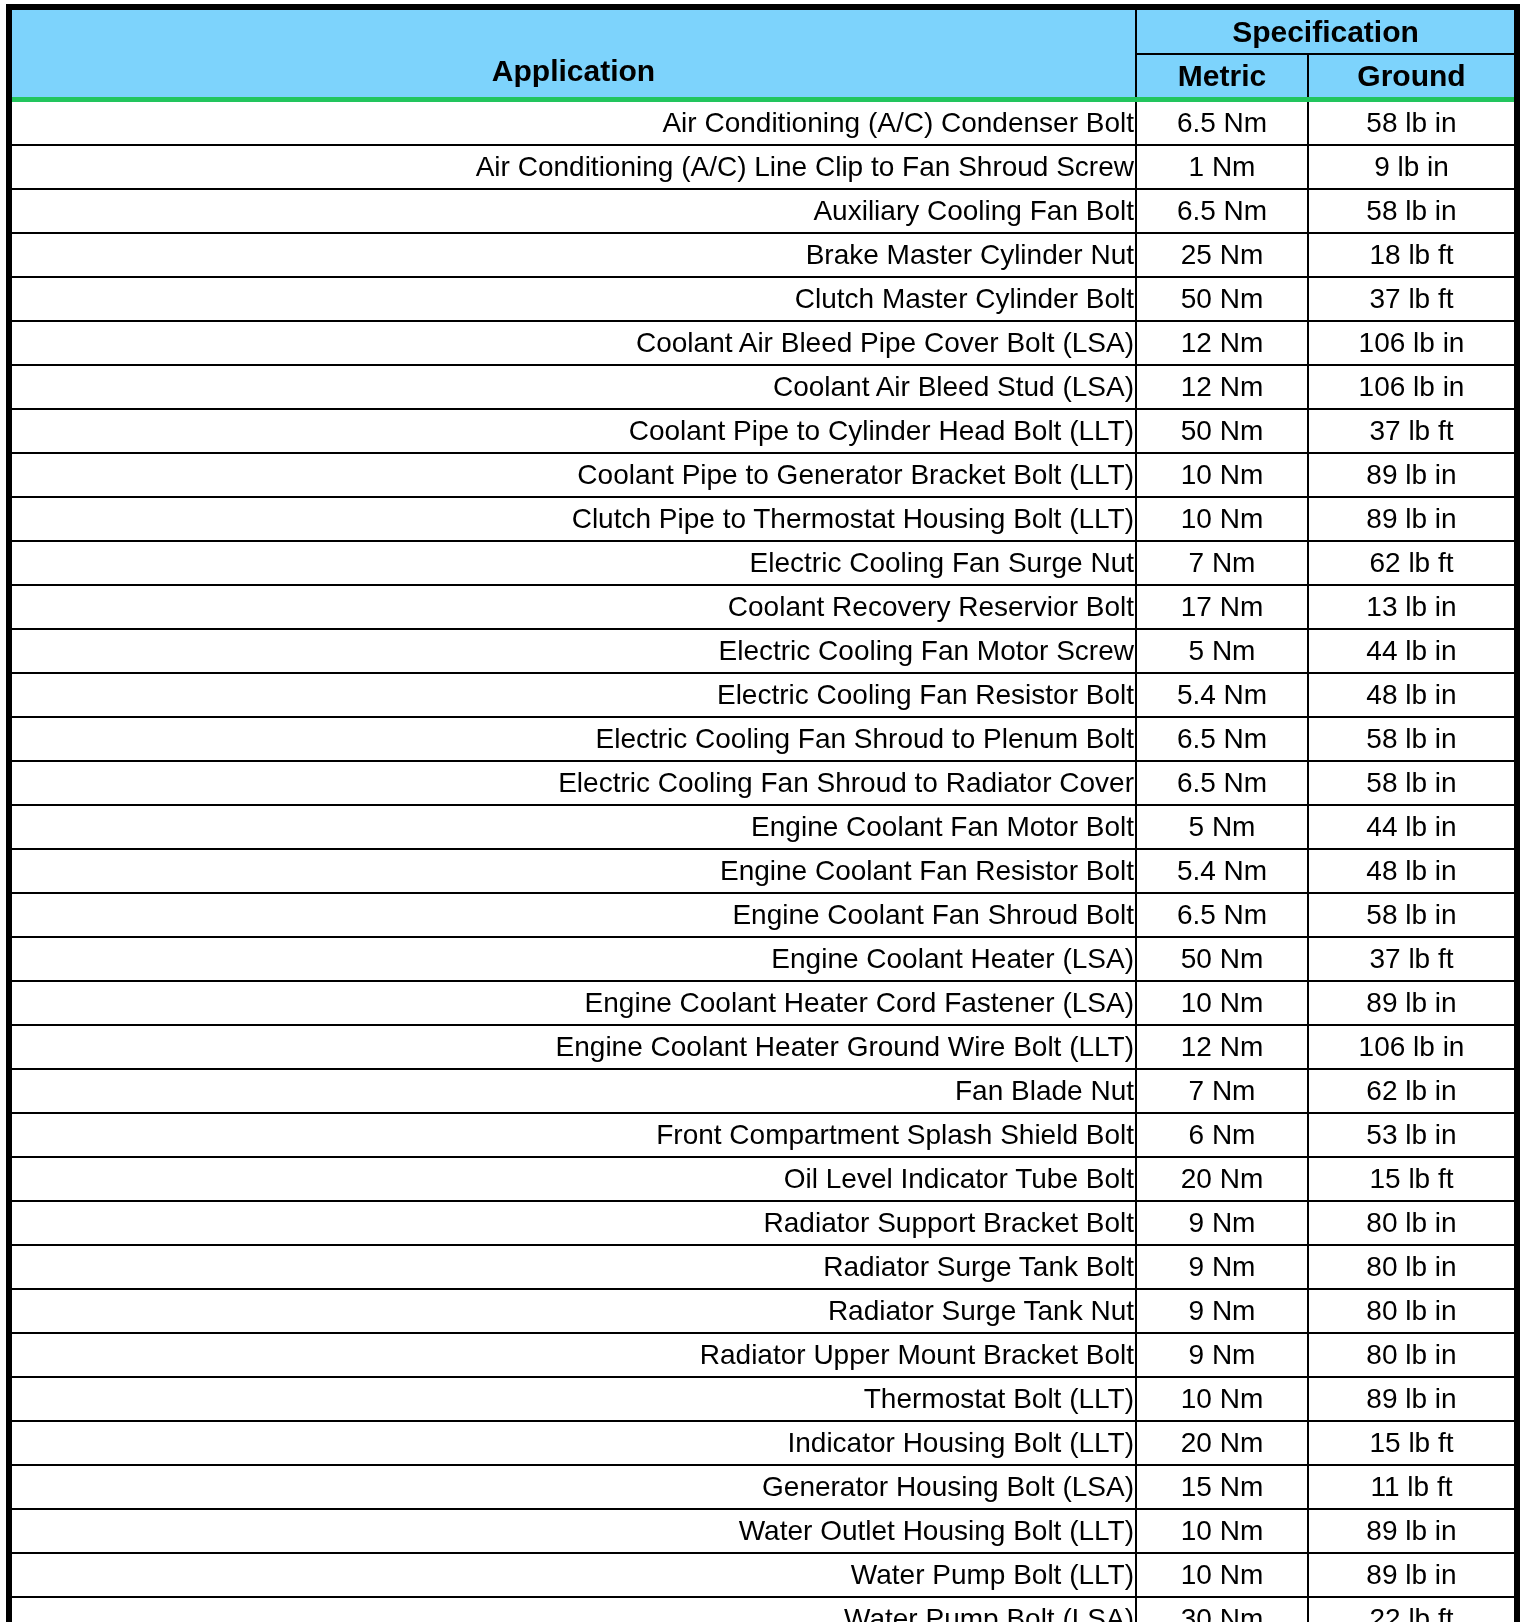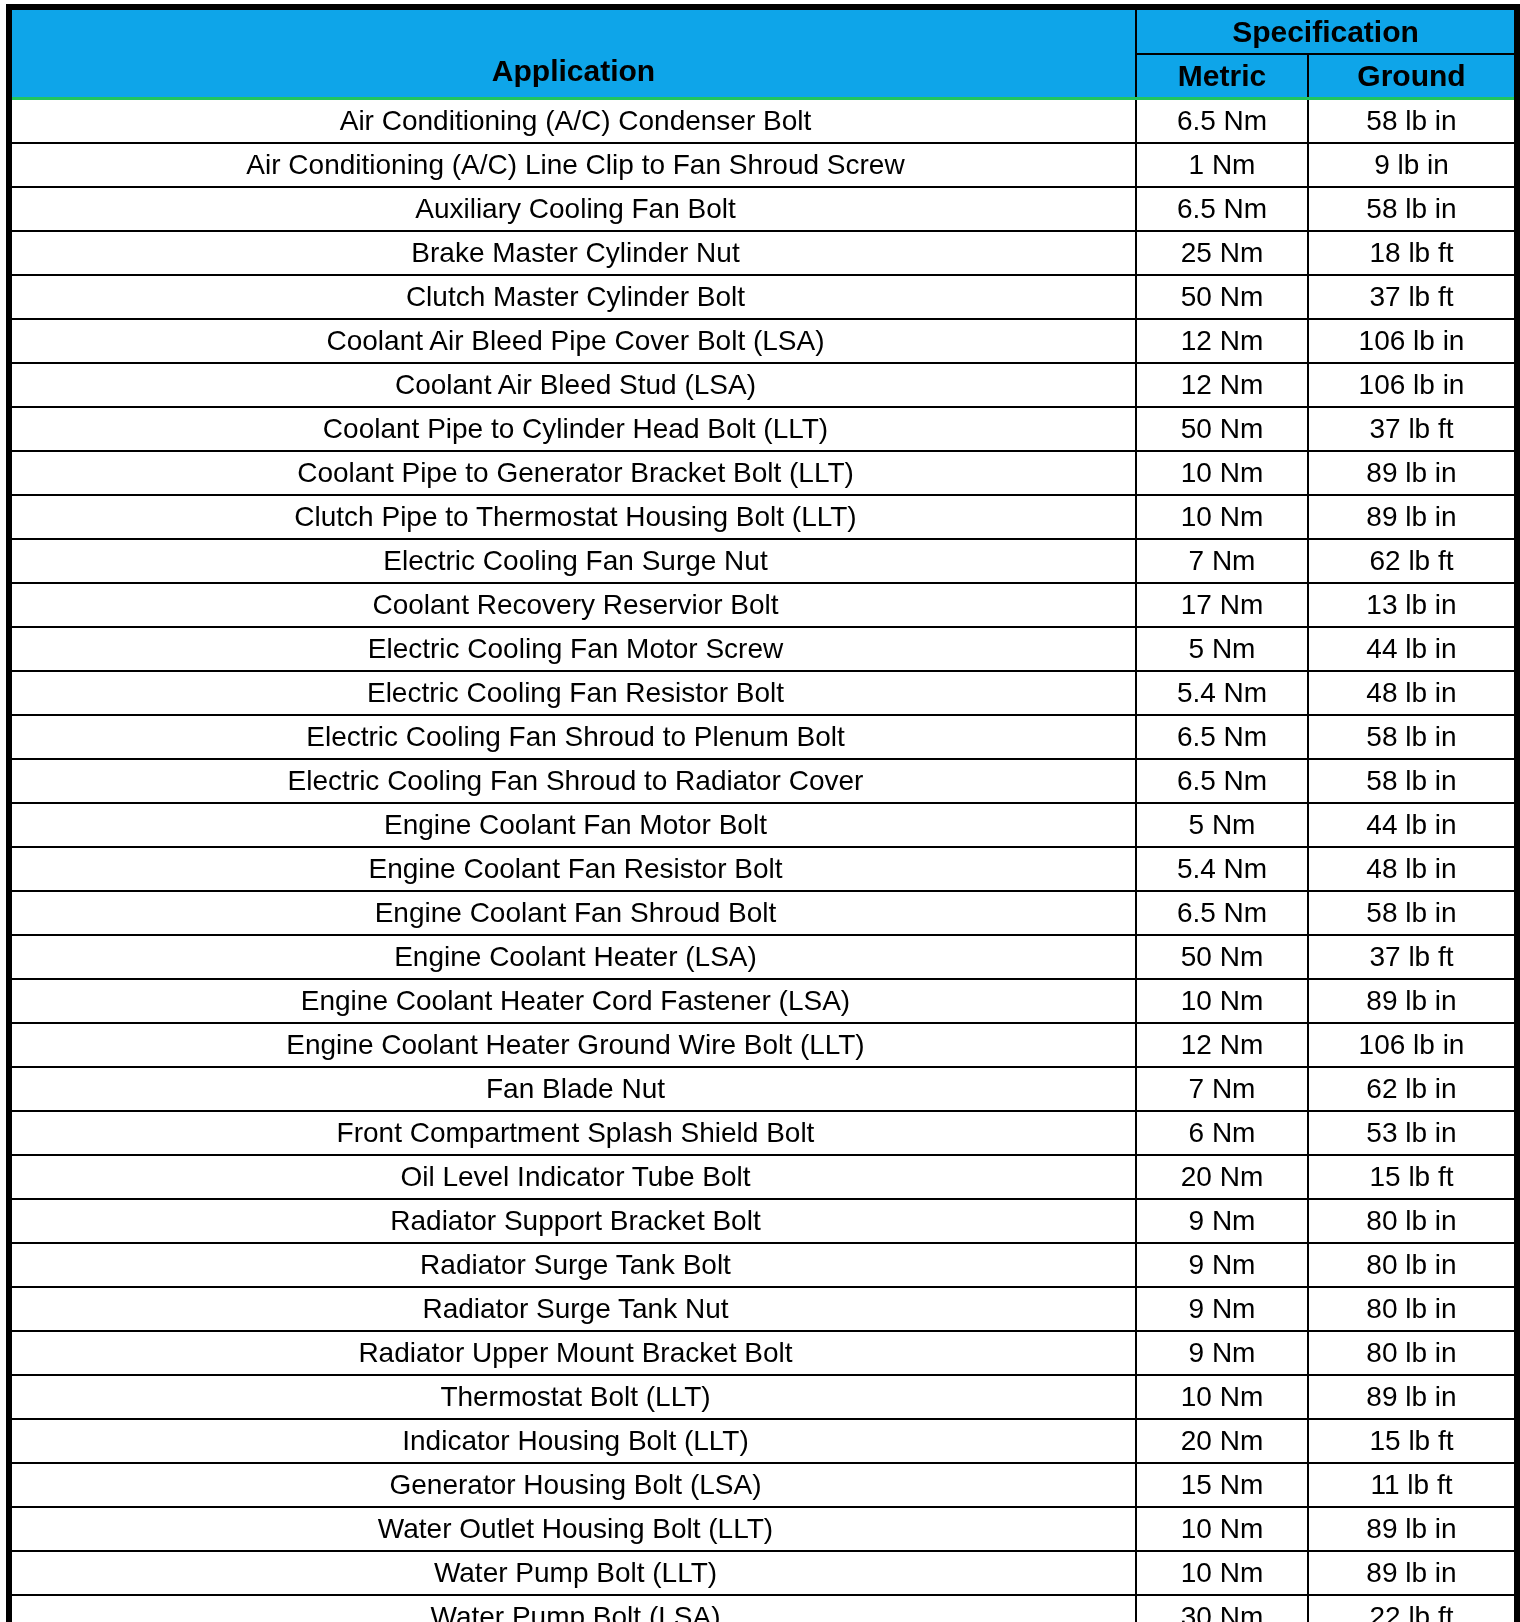--- a/index.html
+++ b/index.html
@@ -38,42 +38,42 @@
 
   
   table.spec-table { border: 6px solid #000000; }
 
   
   thead th {
     font-weight: bold;
     font-size: 30px;
     text-align: center;
     vertical-align: middle;
-    background: #0ea5e9;
+    background: #7dd3fc;
   }
   thead tr.header-top th { height: 41px; }
   thead tr.header-sub th { height: 40px; }
   th.app-header {
     vertical-align: bottom;
     padding-bottom: 9px;
   }
   
   thead tr.header-sub th,
-  thead th.app-header { border-bottom: 3px solid #22c55e; }
+  thead th.app-header { border-bottom: 5px solid #22c55e; }
   
   th.app-header, td.app-cell { border-right: 3px solid #000000; }
 
   
   tbody td {
     height: 40px;
     font-size: 28px;
     vertical-align: middle;
   }
   td.app-cell {
-    text-align: center;
+    text-align: right;
     padding-left: 5px;
   }
   td.num-cell {
     text-align: center;
   }
 </style>
 </head>
 <body>
 
 <div class="page">

